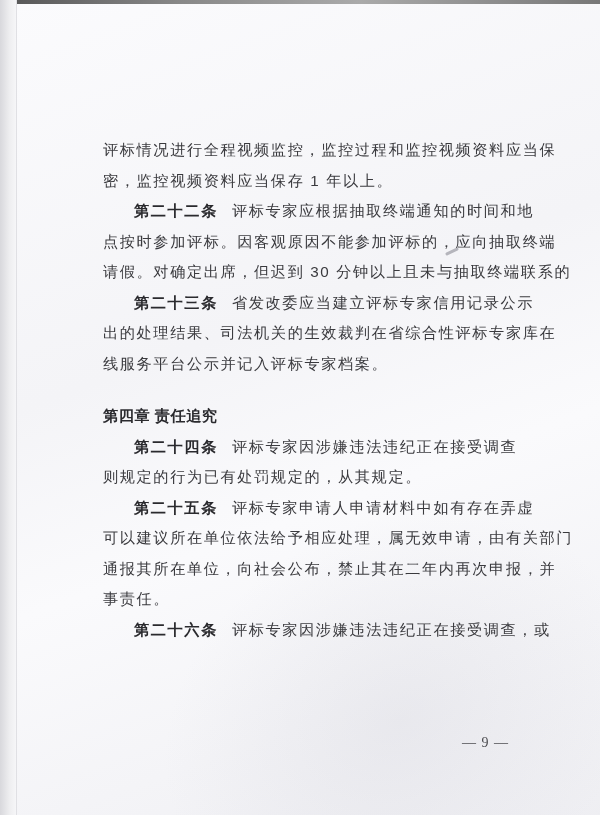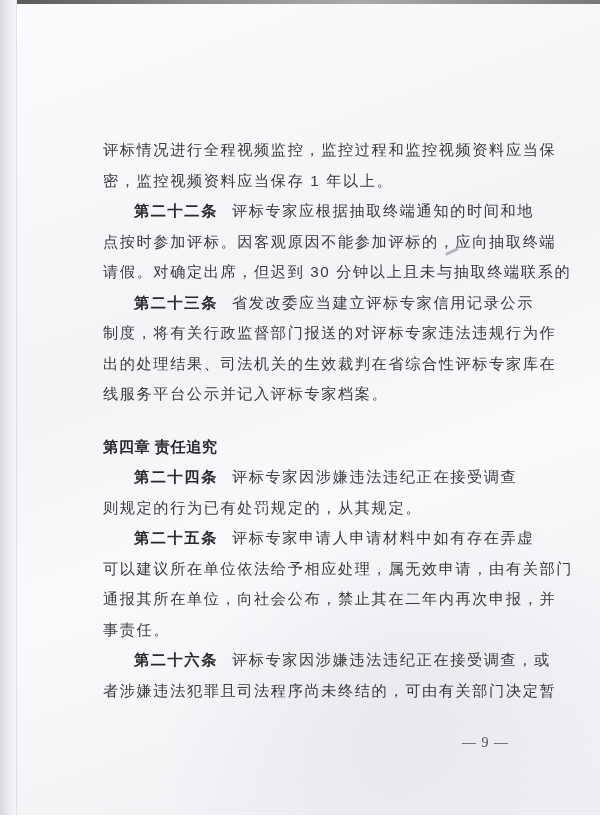--- a/index.html
+++ b/index.html
@@ -111,39 +111,37 @@
 
     <div class="line indent">
       <span class="article-num">第二十二条</span><span>评标专家应根据抽取终端通知的时间和地</span>
     </div>
     <div class="line">点按时参加评标。因客观原因不能参加评标的，应向抽取终端</div>
     <div class="line">请假。对确定出席，但迟到 30 分钟以上且未与抽取终端联系的</div>
 
     <div class="line indent">
       <span class="article-num">第二十三条</span><span>省发改委应当建立评标专家信用记录公示</span>
     </div>
-    <div class="line">制度，将有关行政监督部门报送的对评标专家违法违规行为作</div>
     <div class="line">出的处理结果、司法机关的生效裁判在省综合性评标专家库在</div>
     <div class="line">线服务平台公示并记入评标专家档案。</div>
 
     <div class="chapter-title">第四章  责任追究</div>
 
     <div class="line indent">
       <span class="article-num">第二十四条</span><span>评标专家因涉嫌违法违纪正在接受调查</span>
     </div>
     <div class="line">则规定的行为已有处罚规定的，从其规定。</div>
 
     <div class="line indent">
       <span class="article-num">第二十五条</span><span>评标专家申请人申请材料中如有存在弄虚</span>
     </div>
     <div class="line">可以建议所在单位依法给予相应处理，属无效申请，由有关部门</div>
     <div class="line">通报其所在单位，向社会公布，禁止其在二年内再次申报，并</div>
     <div class="line">事责任。</div>
 
     <div class="line indent">
       <span class="article-num">第二十六条</span><span>评标专家因涉嫌违法违纪正在接受调查，或</span>
     </div>
-    <div class="line">者涉嫌违法犯罪且司法程序尚未终结的，可由有关部门决定暂</div>
   </div>
 
   <div class="page-number">— 9 —</div>
   <div class="bottom-edge"></div>
 </div>
 
 </body></html>

